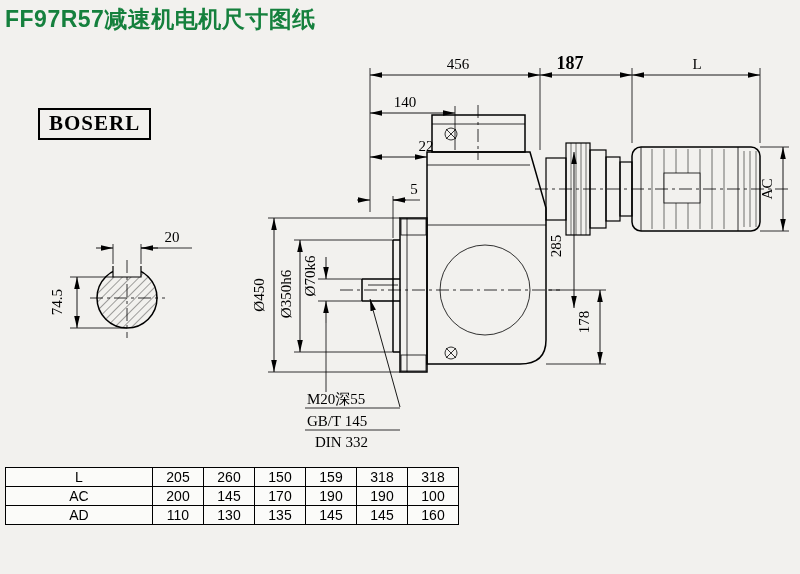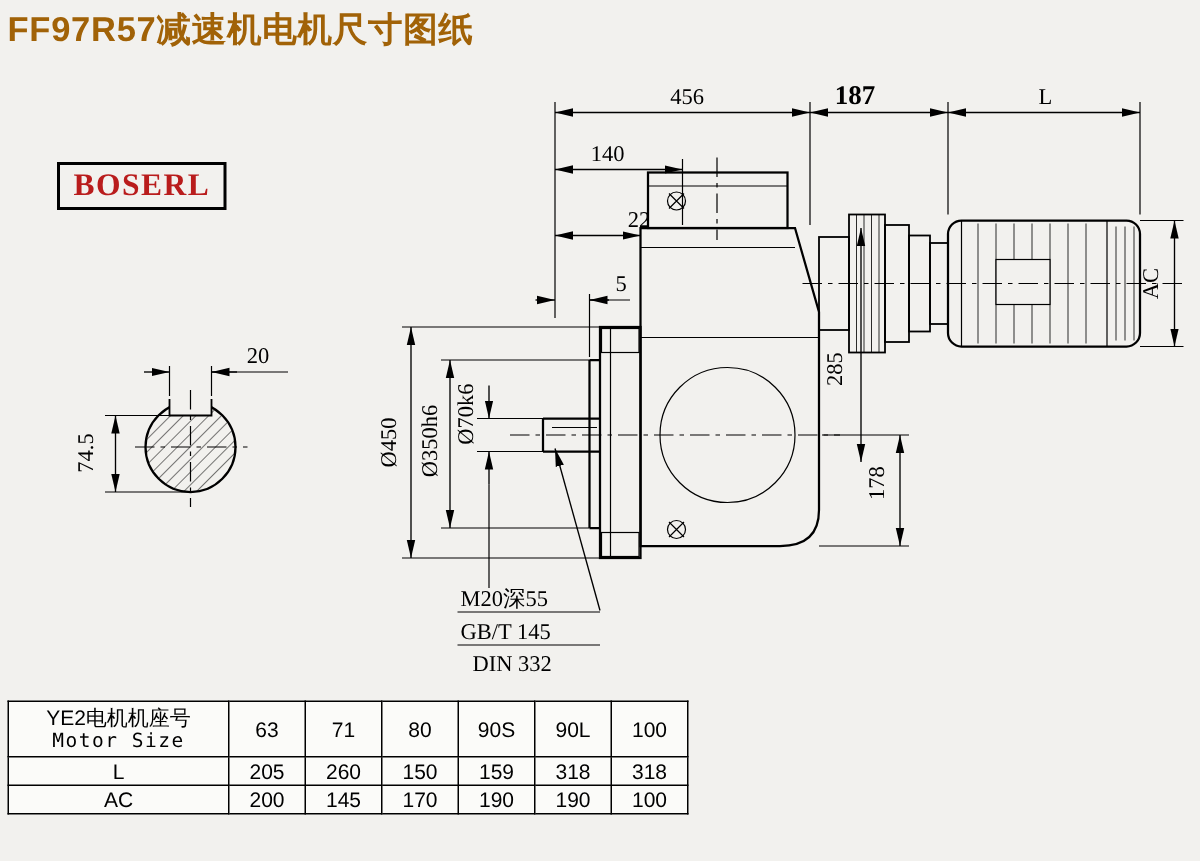--- a/index.html
+++ b/index.html
@@ -3,27 +3,27 @@
 <meta charset="utf-8">
 <style>
   html,body{margin:0;padding:0;}
   body{
     width:800px;height:574px;position:relative;overflow:hidden;
     background:#f2f1ee;
     font-family:"Liberation Sans",sans-serif;
   }
   .page-title{
     position:absolute;left:5px;top:4px;margin:0;
-    font-size:23px;font-weight:bold;color:#a16207;letter-spacing:.5px;
+    font-size:23px;font-weight:bold;color:#15803d;letter-spacing:.5px;
     font-family:"Liberation Sans",sans-serif;
   }
   .brand-box{
     position:absolute;left:38px;top:108px;
     border:2px solid #000;padding:1px 9px 2px 9px;
-    color:#b91c1c;font:bold 21px "Liberation Serif",serif;letter-spacing:1px;
+    color:#000000;font:bold 21px "Liberation Serif",serif;letter-spacing:1px;
     background:transparent;
   }
   svg{position:absolute;left:0;top:0;}
   .ol{fill:none;stroke:#000;stroke-width:1.5}
   .m{fill:none;stroke:#000;stroke-width:1.2}
   .t{fill:none;stroke:#000;stroke-width:0.8}
   .f{fill:none;stroke:#000;stroke-width:0.55}
   .cl{fill:none;stroke:#000;stroke-width:0.8;stroke-dasharray:13 4 3 4}
   .dim{fill:none;stroke:#000;stroke-width:0.9}
   text.d{font:15px "Liberation Serif",serif;fill:#000;text-anchor:middle}
@@ -215,44 +215,41 @@
   <colgroup>
     <col style="width:147px">
     <col style="width:51px">
       <col style="width:51px">
       <col style="width:51px">
     <col style="width:51px">
       <col style="width:51px">
       <col style="width:51px">
   </colgroup>
   <tbody>
-      <tr class="hdr">
-    <td class="hd">
-      <div class="cn">YE2电机机座号</div>
-      <div class="en">Motor Size</div>
-    </td>
-    <td>63</td>
-    <td>71</td>
-    <td>80</td>
-    <td>90S</td>
-    <td>90L</td>
-    <td>100</td>
-  </tr>
   <tr class="data">
     <td>L</td>
     <td>205</td>
     <td>260</td>
     <td>150</td>
     <td>159</td>
     <td>318</td>
     <td>318</td>
   </tr>
   <tr class="data">
     <td>AC</td>
     <td>200</td>
     <td>145</td>
     <td>170</td>
     <td>190</td>
     <td>190</td>
     <td>100</td>
   </tr>
+  <tr class="data">
+    <td>AD</td>
+    <td>110</td>
+    <td>130</td>
+    <td>135</td>
+    <td>145</td>
+    <td>145</td>
+    <td>160</td>
+  </tr>
 </tbody>
   </table>
 
 </body></html>

